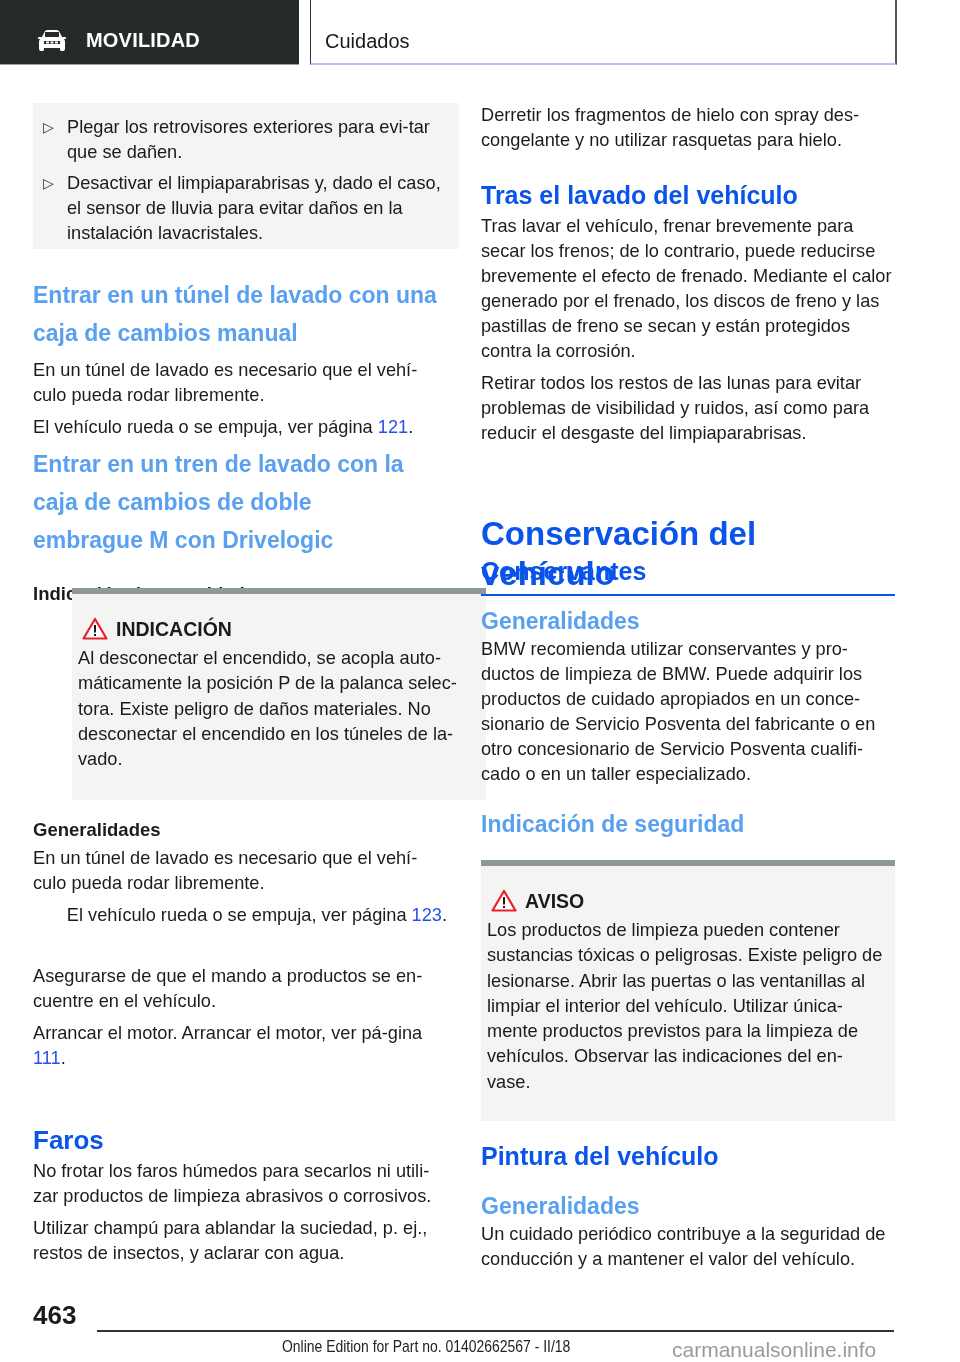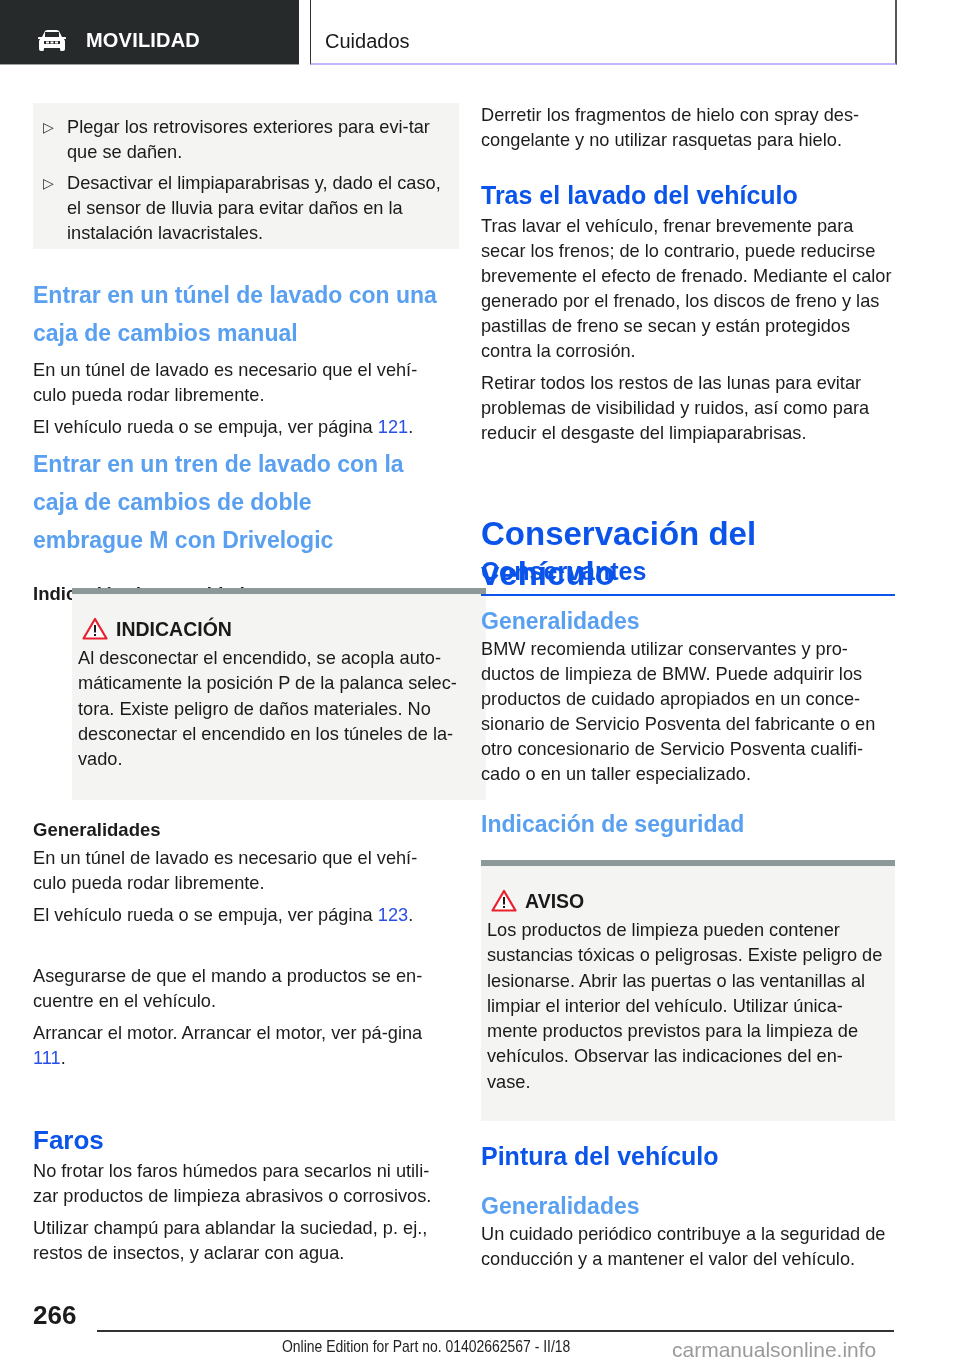--- a/index.html
+++ b/index.html
@@ -92,21 +92,21 @@
         <rect x="12" y="17" width="2" height="2" fill="#1a1a1a"></rect>
       </svg>
       <span>INDICACIÓN</span>
     </div>
     <div class="wbody">Al desconectar el encendido, se acopla auto-máticamente la posición P de la palanca selec-tora. Existe peligro de daños materiales. No desconectar el encendido en los túneles de la-vado.</div>
   </div>
 
   <div class="blk" style="top:819px;">
     <p class="h3dark">Generalidades</p>
     <p class="p" style="margin-top:5px;">En un túnel de lavado es necesario que el vehí-culo pueda rodar libremente.</p>
-    <p class="p" style="margin-top:7px;">
+    <p class="p" style="margin-top:7px;text-align:right;">
       <span>El vehículo rueda o se empuja, ver página </span><span class="link">123</span><span>.</span>
     </p>
   </div>
 
   <div class="blk" style="top:959px;">
     <p class="p" style="margin-top:5px;">Asegurarse de que el mando a productos se en-cuentre en el vehículo.</p>
     <p class="p" style="margin-top:7px;">
       <span>Arrancar el motor. Arrancar el motor, ver pá-gina </span><span class="link">111</span><span>.</span>
     </p>
   </div>
@@ -152,16 +152,16 @@
     <div class="wbody">Los productos de limpieza pueden contener sustancias tóxicas o peligrosas. Existe peligro de lesionarse. Abrir las puertas o las ventanillas al limpiar el interior del vehículo. Utilizar única-mente productos previstos para la limpieza de vehículos. Observar las indicaciones del en-vase.</div>
   </div>
 
   <div class="blk" style="top:1141px;">
     <h2 class="h2 blue" style="font-size:25px; line-height:30px;">Pintura del vehículo</h2>
     <p class="h3blue" style="margin-top:22px;">Generalidades</p>
     <p class="p" style="margin-top:2px;">Un cuidado periódico contribuye a la seguridad de conducción y a mantener el valor del vehículo.</p>
   </div>
 </div>
 
-<div class="footer-num">266</div>
+<div class="footer-num">463</div>
 <div class="footer-line"></div>
 <div class="footer-txt">Online Edition for Part no. 01402662567 - II/18</div>
 <div class="footer-wm">carmanualsonline.info</div>
 
 </body></html>

